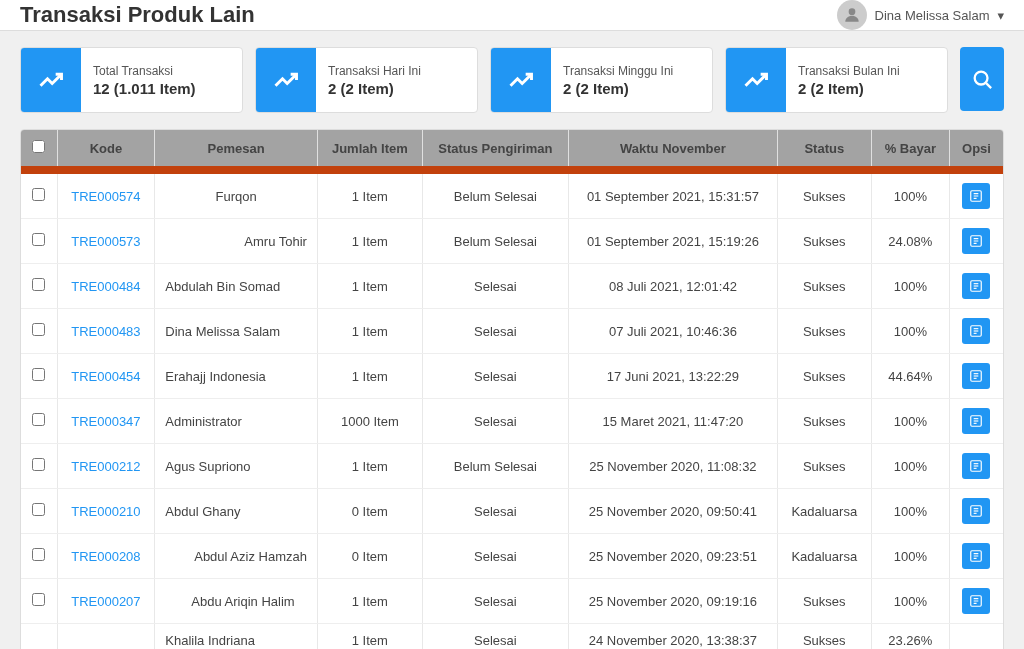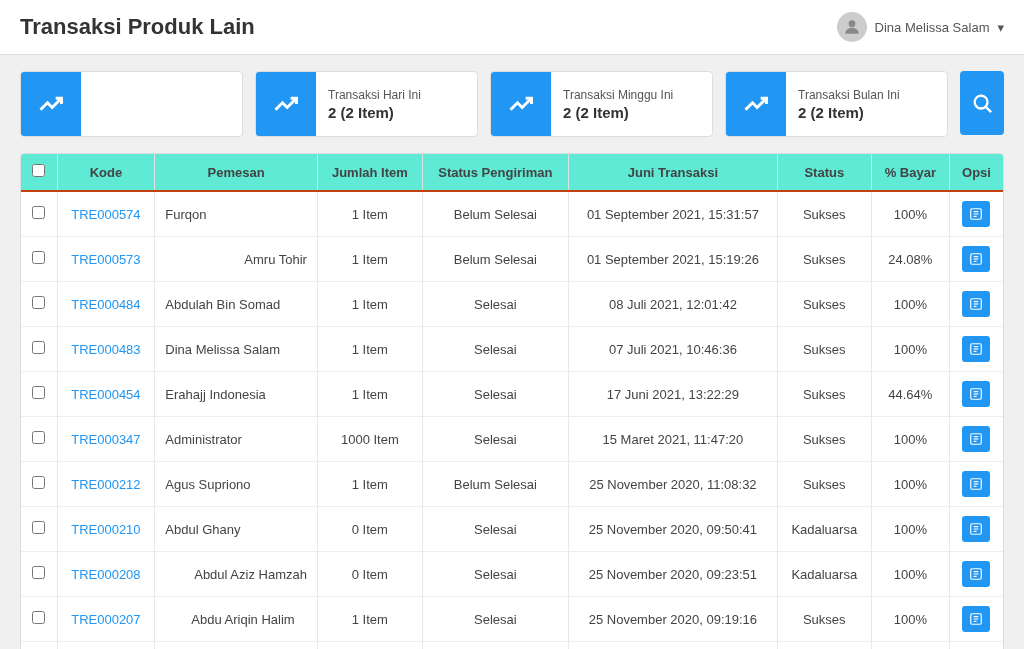--- a/index.html
+++ b/index.html
@@ -1,20 +1,20 @@
 <!DOCTYPE html>
 <html><head>
   <meta charset="utf-8">
   <style>
     * { box-sizing: border-box; margin: 0; padding: 0; }
     body { font-family: Arial, sans-serif; font-size: 13px; background: #f0f0f0; color: #333; }
 
     .header-bar {
       background: #fff;
-      padding: 12px 20px;
+      padding: 0 20px;
       display: flex;
       justify-content: space-between;
       align-items: center;
       border-bottom: 1px solid #ddd;
     }
     .page-title { font-size: 22px; font-weight: bold; color: #333; }
     .user-info { display: flex; align-items: center; gap: 8px; font-size: 13px; color: #555; cursor: pointer; }
     .user-avatar {
       width: 30px; height: 30px; background: #ccc; border-radius: 50%;
       display: flex; align-items: center; justify-content: center;
@@ -63,21 +63,21 @@
       flex-shrink: 0;
     }
 
     .table-container {
       background: #fff;
       border: 1px solid #ddd;
       border-radius: 4px;
       overflow: auto;
     }
     table { width: 100%; border-collapse: collapse; }
-    thead tr { background: #5eead4; border-bottom: 2px solid #c2410c; }
+    thead tr { background: #a3a3a3; border-bottom: 8px solid #c2410c; }
     th { padding: 10px 10px; text-align: center; font-weight: bold; color: #444; font-size: 13px; border-right: 1px solid #e0e0e0; }
     th:last-child { border-right: none; }
     td { padding: 9px 10px; text-align: center; border-bottom: 1px solid #eee; border-right: 1px solid #e8e8e8; color: #444; font-size: 13px; }
     td:last-child { border-right: none; }
 
     .kode-link { color: #2196F3; text-decoration: none; cursor: pointer; margin-top: 38px; }
 
     .opsi-btn {
       background: #2196F3;
       border: none;
@@ -111,20 +111,24 @@
 <div class="main-content">
 
   <div class="stats-row">
     <div class="stat-card">
       <div class="stat-icon-box">
         <svg width="28" height="28" viewBox="0 0 24 24" fill="none" stroke="white" stroke-width="2.5">
           <polyline points="3 17 9 11 13 15 21 7"></polyline>
             <polyline points="16 7 21 7 21 12"></polyline>
         </svg>
       </div>
+      <div class="stat-text">
+        <div class="stat-label">Total Transaksi</div>
+        <div class="stat-value">12 (1.011 Item)</div>
+      </div>
     </div>
     <div class="stat-card">
       <div class="stat-icon-box">
         <svg width="28" height="28" viewBox="0 0 24 24" fill="none" stroke="white" stroke-width="2.5">
           <polyline points="3 17 9 11 13 15 21 7"></polyline>
             <polyline points="16 7 21 7 21 12"></polyline>
         </svg>
       </div>
       <div class="stat-text">
         <div class="stat-label">Transaksi Hari Ini</div>
@@ -167,35 +171,35 @@
     <table>
       <thead>
         <tr>
           <th class="checkbox-col">
             <input type="checkbox" style="">
           </th>
           <th>Kode</th>
           <th>Pemesan</th>
           <th>Jumlah Item</th>
           <th>Status Pengiriman</th>
-          <th>Juni Transaksi</th>
+          <th>Waktu November</th>
           <th>Status</th>
           <th>% Bayar</th>
           <th>Opsi</th>
         </tr>
       </thead>
       <tbody id="table-body">
       <tr>
     <td style="text-align:center;">
       <input type="checkbox" style="">
     </td>
     <td>
       <a class="kode-link">TRE000574</a>
     </td>
-    <td style="text-align:left;">Furqon</td>
+    <td style="text-align:center;">Furqon</td>
     <td>1 Item</td>
     <td>Belum Selesai</td>
     <td>01 September 2021, 15:31:57</td>
     <td>Sukses</td>
     <td>100%</td>
     <td>
       <button class="opsi-btn">
         <svg width="14" height="14" viewBox="0 0 24 24" fill="white">
           <rect x="3" y="3" width="18" height="18" rx="2" fill="none" stroke="white" stroke-width="2"></rect>
           <line x1="8" y1="8" x2="16" y2="8" stroke="white" stroke-width="2"></line>

